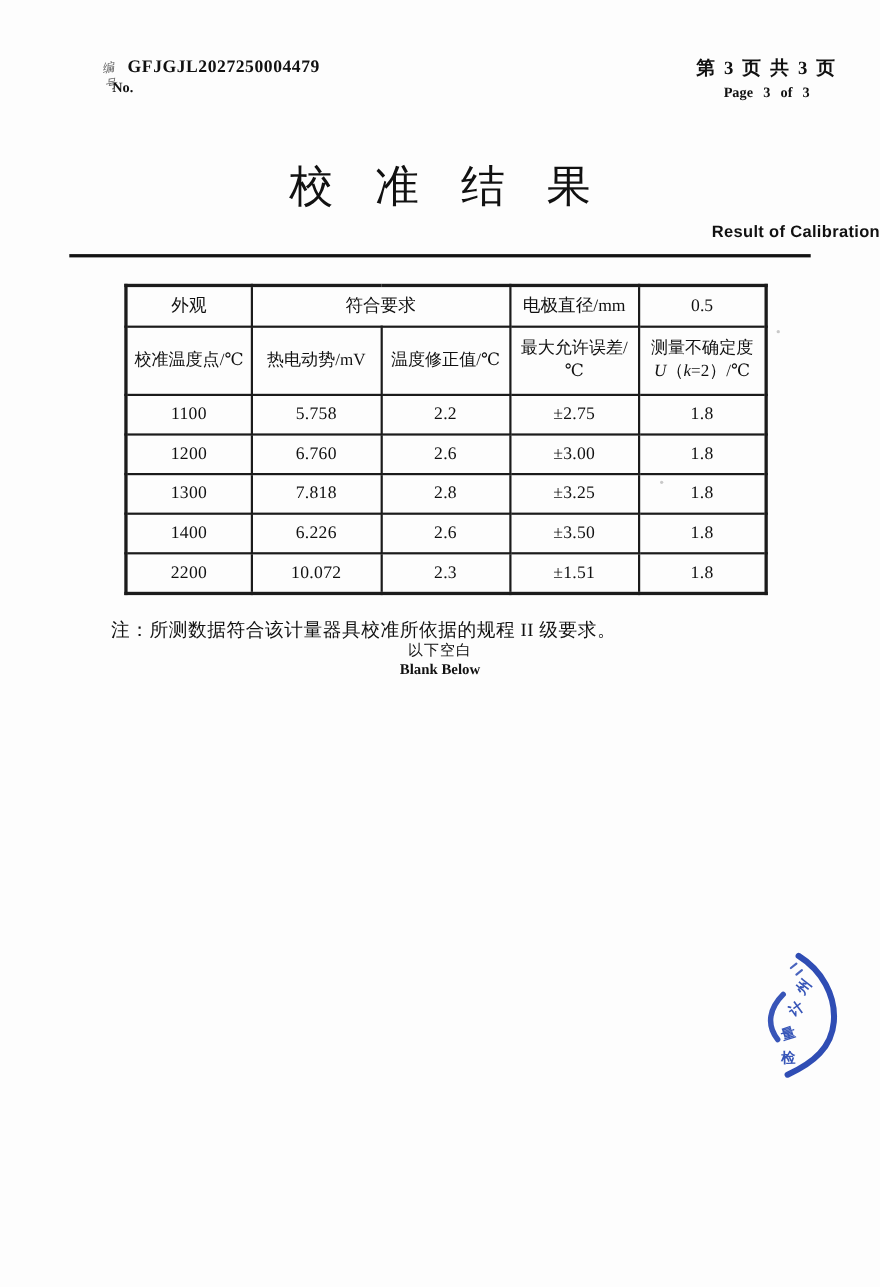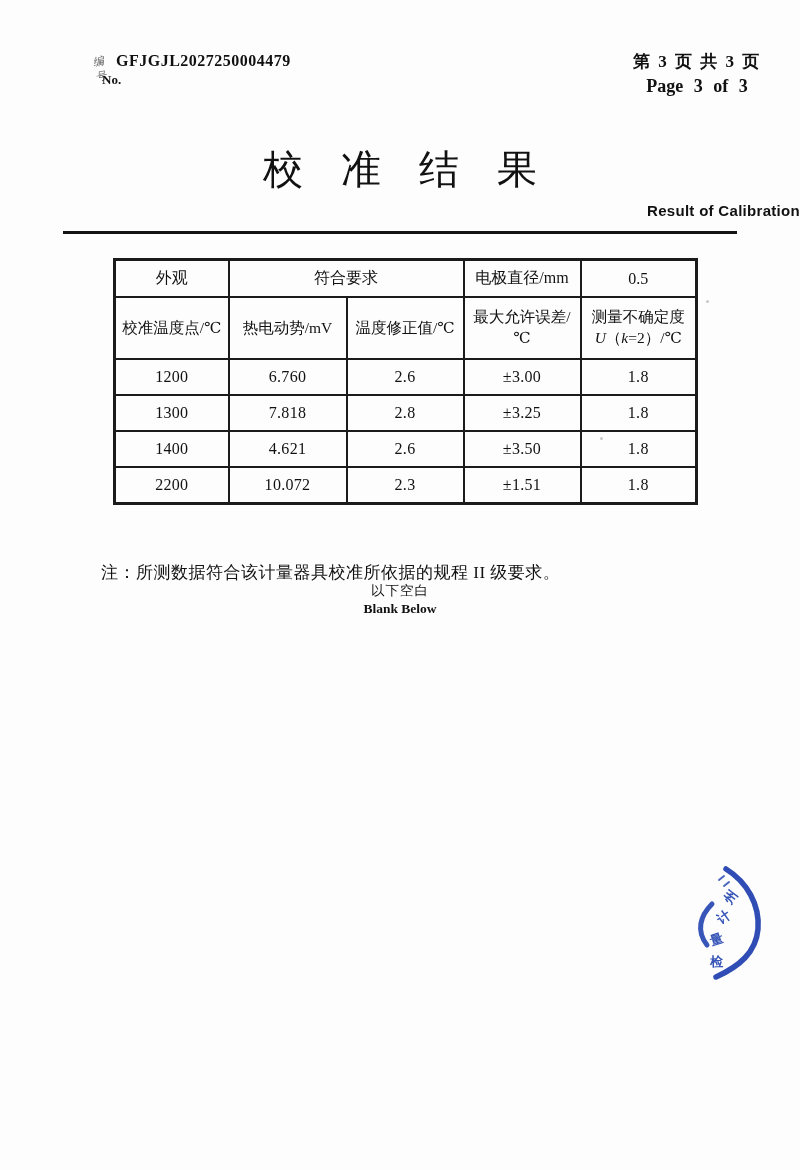--- a/index.html
+++ b/index.html
@@ -10,21 +10,21 @@
   }
   
   .hdr-left{position:absolute;left:94px;top:50px;}
   .serial-marks{position:absolute;left:0;top:4px;font-size:11px;color:#444;
     transform:rotate(-10deg);font-style:italic;letter-spacing:1px;opacity:.85;}
   .serial-code{position:absolute;left:22px;top:2px;font-size:16px;font-weight:bold;
     letter-spacing:.5px;white-space:nowrap;}
   .no-label{position:absolute;left:8px;top:22px;font-size:13px;font-weight:bold;}
   .hdr-right{position:absolute;left:612px;top:50px;width:170px;text-align:center;}
   .page-cn{font-size:17px;font-weight:bold;letter-spacing:2px;white-space:nowrap;}
-  .page-en{font-size:18px;font-weight:bold;margin-top:3px;word-spacing:6px;}
+  .page-en{font-size:13px;font-weight:bold;margin-top:3px;word-spacing:6px;}
   
   .title-cn{position:absolute;left:0;top:142px;width:100%;text-align:center;
     font-size:40px;font-weight:normal;letter-spacing:14px;text-indent:14px;}
   .title-en{position:absolute;left:0;top:202px;width:100%;text-align:right;
     font-family:"Liberation Sans","DejaVu Sans",sans-serif;
     font-size:15px;font-weight:bold;letter-spacing:.3px;}
   .rule{position:absolute;left:63px;top:231px;width:674px;height:3px;background:#131313;}
   
   table.cal{position:absolute;left:113px;top:258px;border-collapse:collapse;
     table-layout:fixed;background:transparent;}
@@ -88,36 +88,43 @@
         <th>温度修正值/℃</th>
         <th>最大允许误差/℃</th>
         <th>
           <span>测量不确定度</span><br>
           <i>U</i><span>（</span><i>k</i><span>=2）/℃</span>
         </th>
       </tr>
     </tbody>
     <tbody class="data">
         <tr>
+          <td>1100</td>
+          <td>5.758</td>
+          <td>2.2</td>
+          <td>±2.75</td>
+          <td>1.8</td>
+        </tr>
+        <tr>
           <td>1200</td>
           <td>6.760</td>
           <td>2.6</td>
           <td>±3.00</td>
           <td>1.8</td>
         </tr>
         <tr>
           <td>1300</td>
           <td>7.818</td>
           <td>2.8</td>
           <td>±3.25</td>
           <td>1.8</td>
         </tr>
         <tr>
           <td>1400</td>
-          <td>4.621</td>
+          <td>6.226</td>
           <td>2.6</td>
           <td>±3.50</td>
           <td>1.8</td>
         </tr>
         <tr>
           <td>2200</td>
           <td>10.072</td>
           <td>2.3</td>
           <td>±1.51</td>
           <td>1.8</td>

